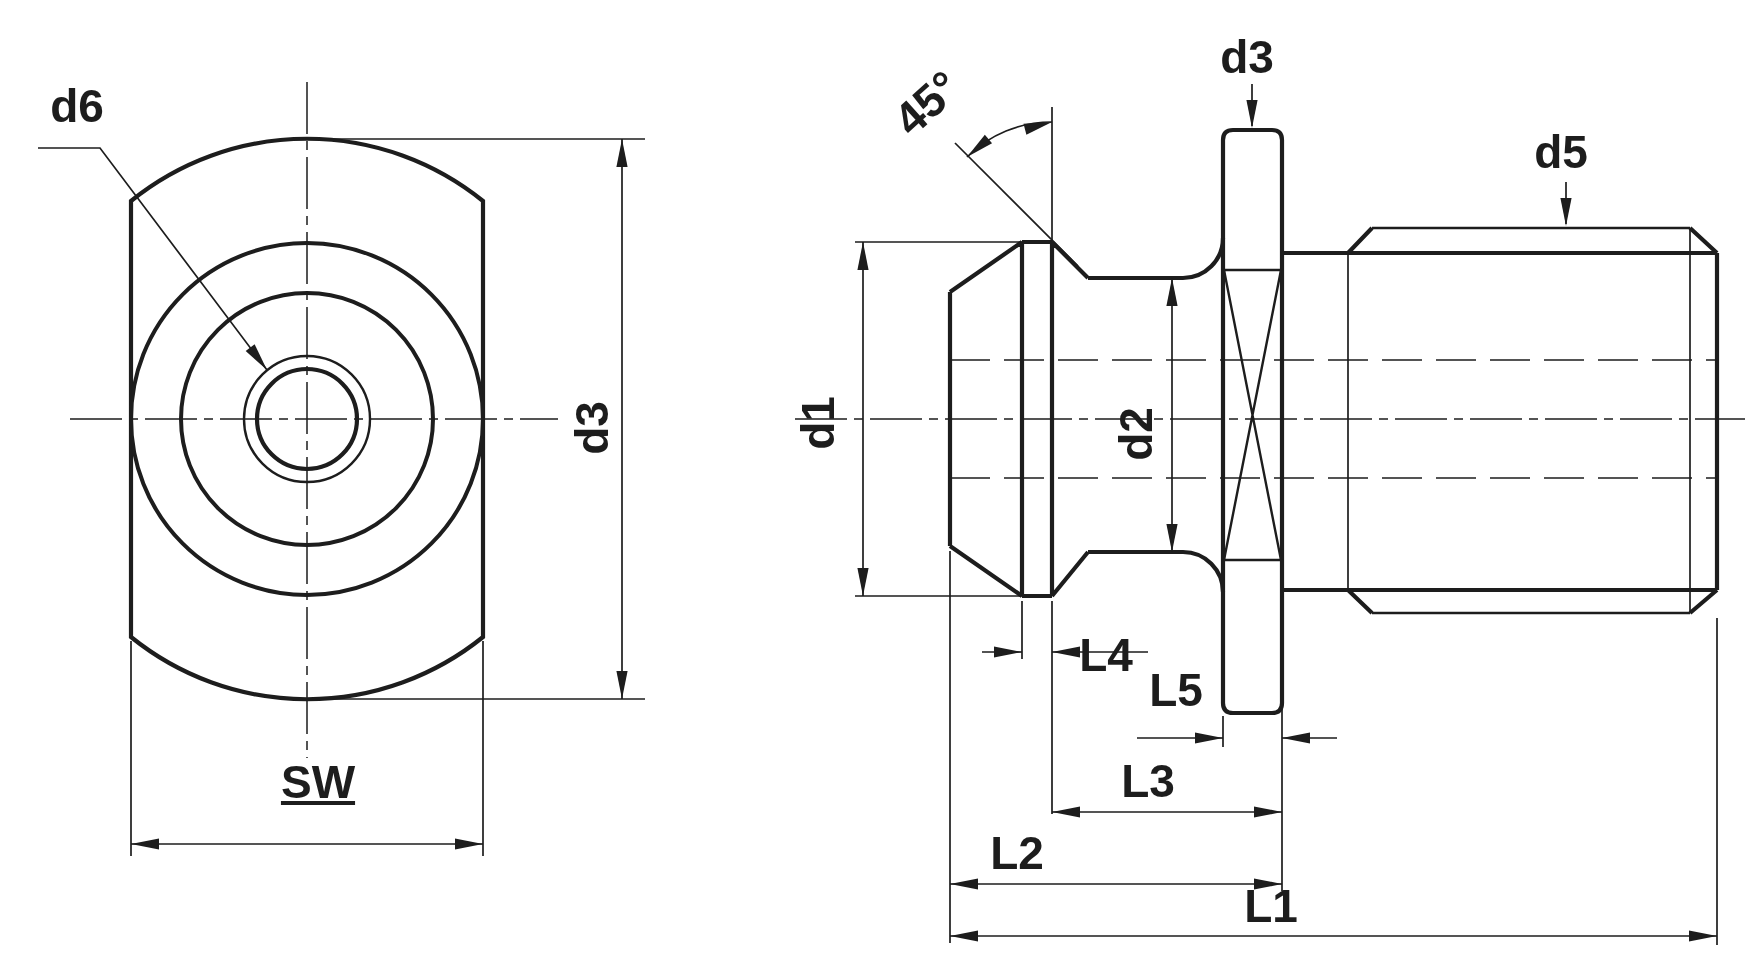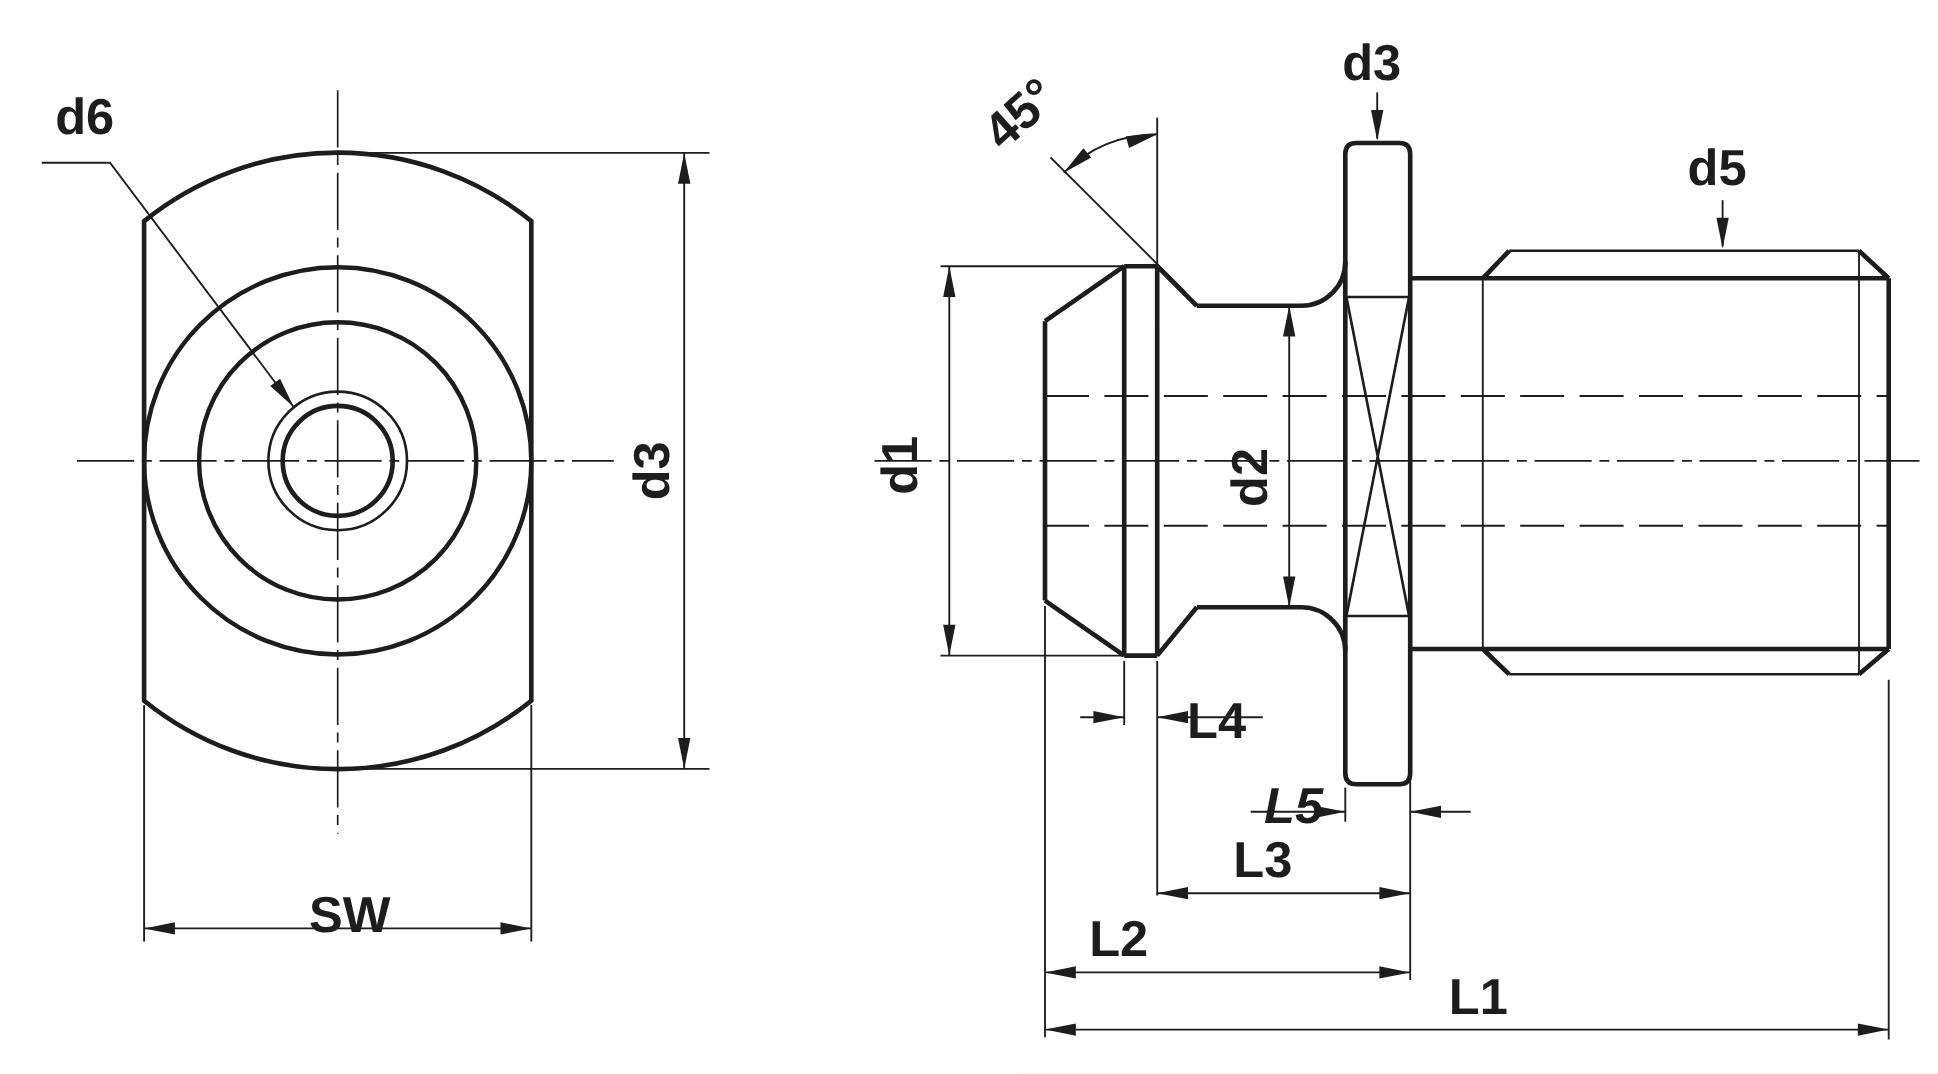--- a/index.html
+++ b/index.html
@@ -152,35 +152,35 @@
       <use href="#ah" transform="translate(1282,884) rotate(0)"></use>
       <use href="#ah" transform="translate(950,936) rotate(180)"></use>
       <use href="#ah" transform="translate(1717,936) rotate(0)"></use>
     </g>
   </svg>
 
   <div class="lbl" style="left:77px; top:106px;">d6</div>
 
   <div class="lbl rot90" style="left:592px; top:428px;">d3</div>
 
-  <div class="lbl" style="left:318px; top:831px;">SW</div>
+  <div class="lbl" style="left:318px; top:782px;text-decoration:underline;">SW</div>
 
   <div class="lbl rot45" style="left:927px; top:103px;">45°</div>
 
   <div class="lbl" style="left:1247px; top:57px;">d3</div>
 
   <div class="lbl" style="left:1561px; top:152px;">d5</div>
 
   <div class="lbl rot90" style="left:818px; top:423px;">d1</div>
 
   <div class="lbl rot90" style="left:1136px; top:434px;">d2</div>
 
   <div class="lbl" style="left:1106px; top:620px;margin-top:35px;">L4</div>
 
-  <div class="lbl" style="left:1176px; top:732px;font-style:italic;">L5</div>
+  <div class="lbl" style="left:1176px; top:690px;">L5</div>
 
   <div class="lbl" style="left:1148px; top:781px;">L3</div>
 
   <div class="lbl" style="left:1017px; top:853px;">L2</div>
 
-  <div class="lbl" style="left:1344px; top:906px;">L1</div>
+  <div class="lbl" style="left:1271px; top:906px;">L1</div>
 
 </div>
 
 </body></html>

